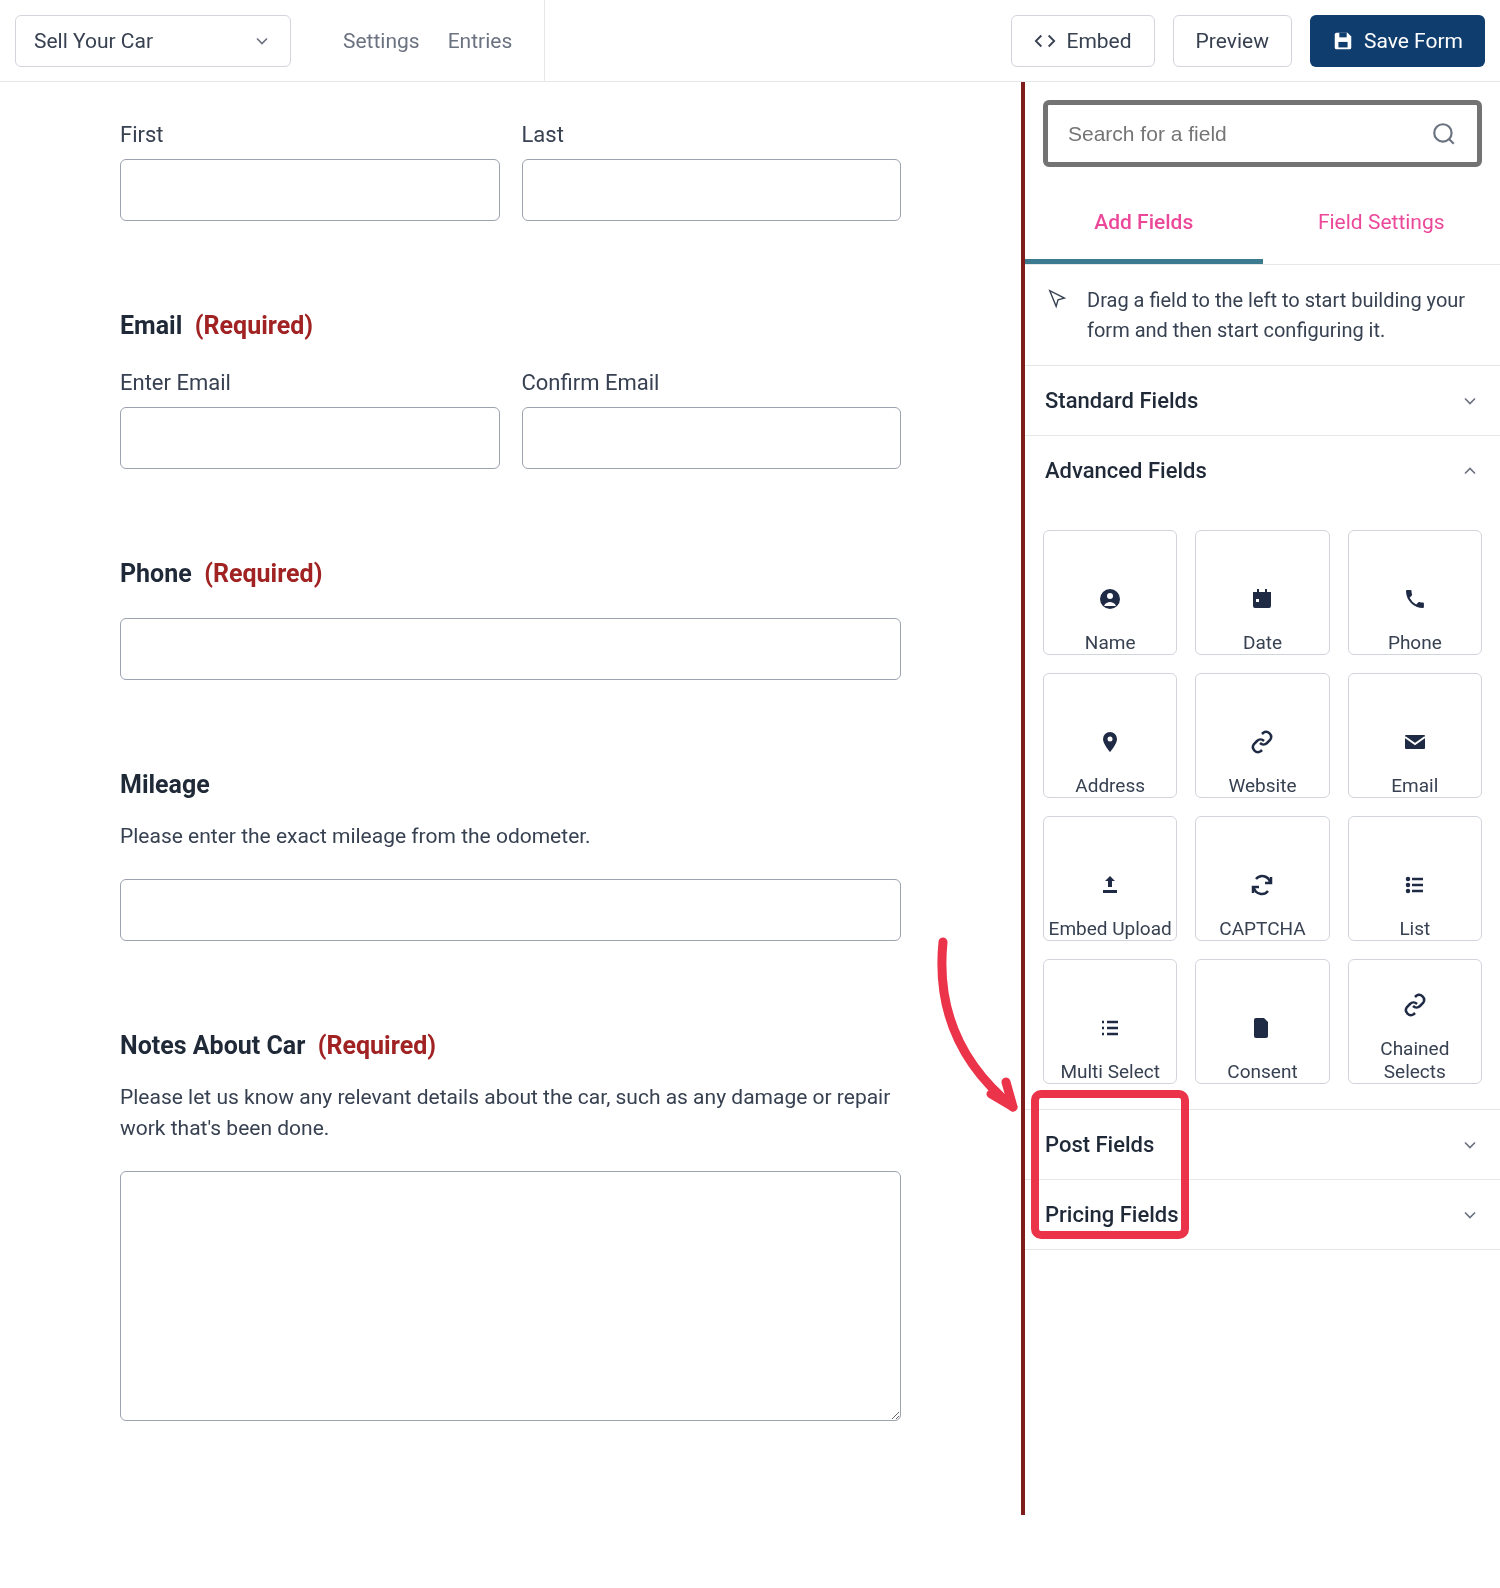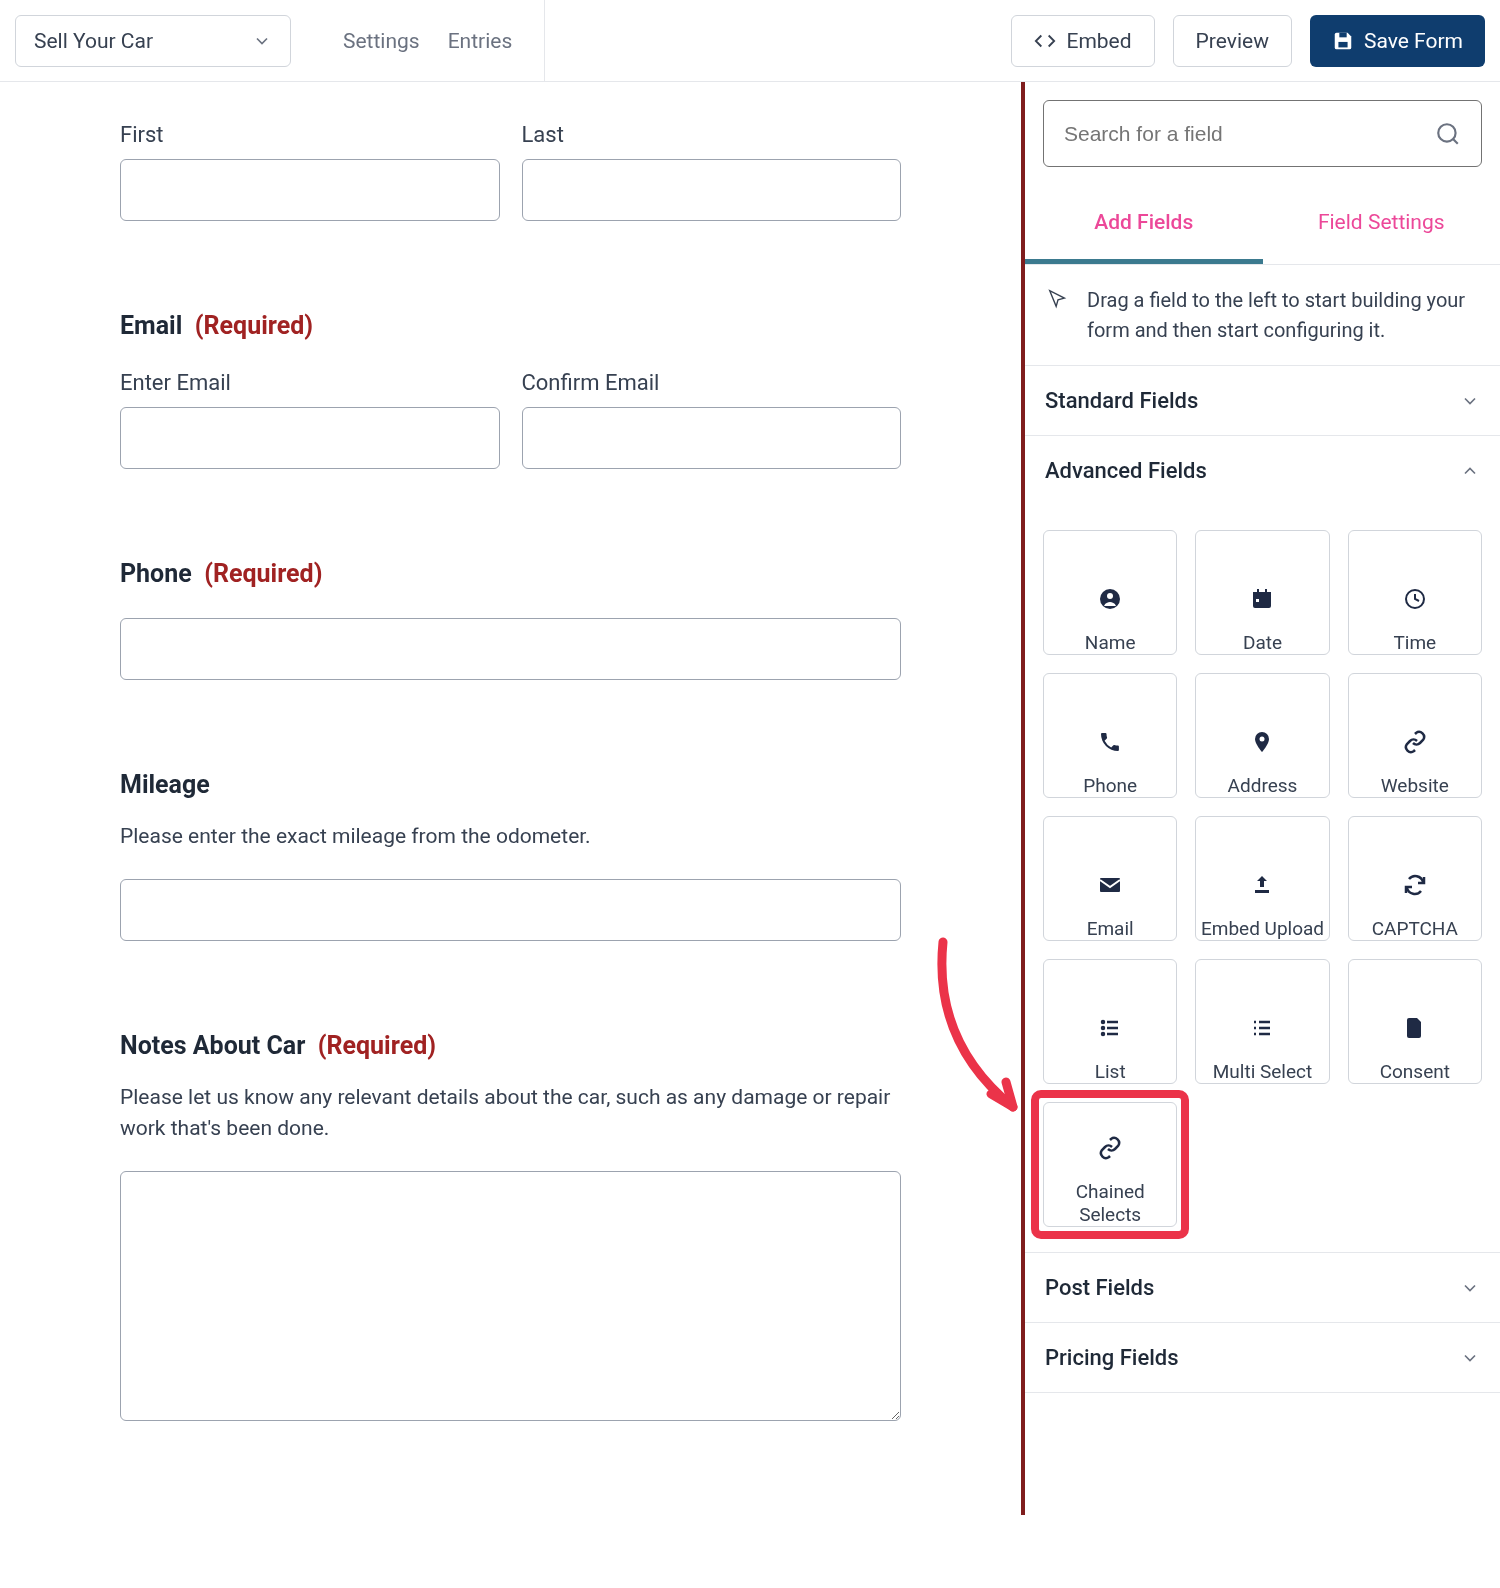--- a/index.html
+++ b/index.html
@@ -20,21 +20,21 @@
 .row2 { display: flex; gap: 22px; }
 .row2 > div { flex: 1; }
 .sublabel { font-size: 22px; color: #374151; margin-bottom: 12px; }
 .text-input { width: 100%; height: 62px; border: 1px solid #9ca3af; border-radius: 6px; background: #fff; font-size: 20px; padding: 0 12px; }
 .main-label { font-size: 25px; font-weight: 700; color: #1f2937; margin-bottom: 30px; }
 .req { color: #a02222; font-weight: 700; }
 .desc { font-size: 21px; color: #374151; margin-top: -8px; margin-bottom: 26px; line-height: 1.5; }
 .textarea { width: 100%; height: 250px; border: 1px solid #9ca3af; border-radius: 6px; background: #fff; resize: both; font-size: 20px; padding: 10px; }
 .sidebar { width: 475px; }
 .search-wrap { padding: 18px; }
-.search-box { display: flex; align-items: center; height: 67px; border: 1px solid #737373; border-radius: 6px; padding: 0 20px; }
+.search-box { display: flex; align-items: center; height: 67px; border: 5px solid #737373; border-radius: 6px; padding: 0 20px; }
 .search-box input { flex: 1; border: none; outline: none; font-size: 21px; color: #374151; background: transparent; }
 .side-tabs { display: flex; border-bottom: 1px solid #e5e7eb; }
 .side-tab { flex: 1; text-align: center; padding: 25px 0; font-size: 21px; color: #ec4899; cursor: pointer; }
 .side-tab.active { border-bottom: 5px solid #3b7a8f; font-weight: 500; }
 .hint-row { display: flex; align-items: flex-start; padding: 20px 22px; border-bottom: 1px solid #e5e7eb; }
 .hint-row svg { flex-shrink: 0; margin-right: 18px; margin-top: 3px; }
 .hint-text { font-size: 20px; color: #374151; line-height: 1.5; }
 .accordion { border-bottom: 1px solid #e5e7eb; }
 .acc-header { display: flex; align-items: center; justify-content: space-between; padding: 22px 20px; font-size: 22px; font-weight: 500; cursor: pointer; }
 .acc-body { padding: 25px 18px; }
@@ -197,29 +197,20 @@
                   <rect x="3" y="5" width="18" height="5" fill="#1f2a44"></rect>
                   <rect x="6" y="12" width="3" height="3" fill="#fff"></rect>
                   <line x1="8" y1="2" x2="8" y2="6" stroke="#1f2a44" stroke-width="2"></line>
                   <line x1="16" y1="2" x2="16" y2="6" stroke="#1f2a44" stroke-width="2"></line>
                 </svg>
               </div>
               <div class="fname">Date</div>
             </div>
             <div class="field-card">
               <div class="icon">
-                <svg width="24" height="24" viewBox="0 0 24 24" fill="none" stroke="#1f2a44" stroke-width="2">
-                  <circle cx="12" cy="12" r="9"></circle>
-                  <polyline points="12 7 12 12 16 14"></polyline>
-                </svg>
-              </div>
-              <div class="fname">Time</div>
-            </div>
-            <div class="field-card">
-              <div class="icon">
                 <svg width="24" height="24" viewBox="0 0 24 24" fill="#1f2a44">
                   <path d="M6.6 10.8a15 15 0 0 0 6.6 6.6l2.2-2.2a1 1 0 0 1 1-.25 11 11 0 0 0 3.5.56 1 1 0 0 1 1 1V20a1 1 0 0 1-1 1A17 17 0 0 1 3 4a1 1 0 0 1 1-1h3.5a1 1 0 0 1 1 1 11 11 0 0 0 .56 3.5 1 1 0 0 1-.25 1z"></path>
                 </svg>
               </div>
               <div class="fname">Phone</div>
             </div>
             <div class="field-card">
               <div class="icon">
                 <svg width="24" height="24" viewBox="0 0 24 24" fill="#1f2a44">
                   <path d="M12 2a7 7 0 0 0-7 7c0 5 7 13 7 13s7-8 7-13a7 7 0 0 0-7-7z"></path>

